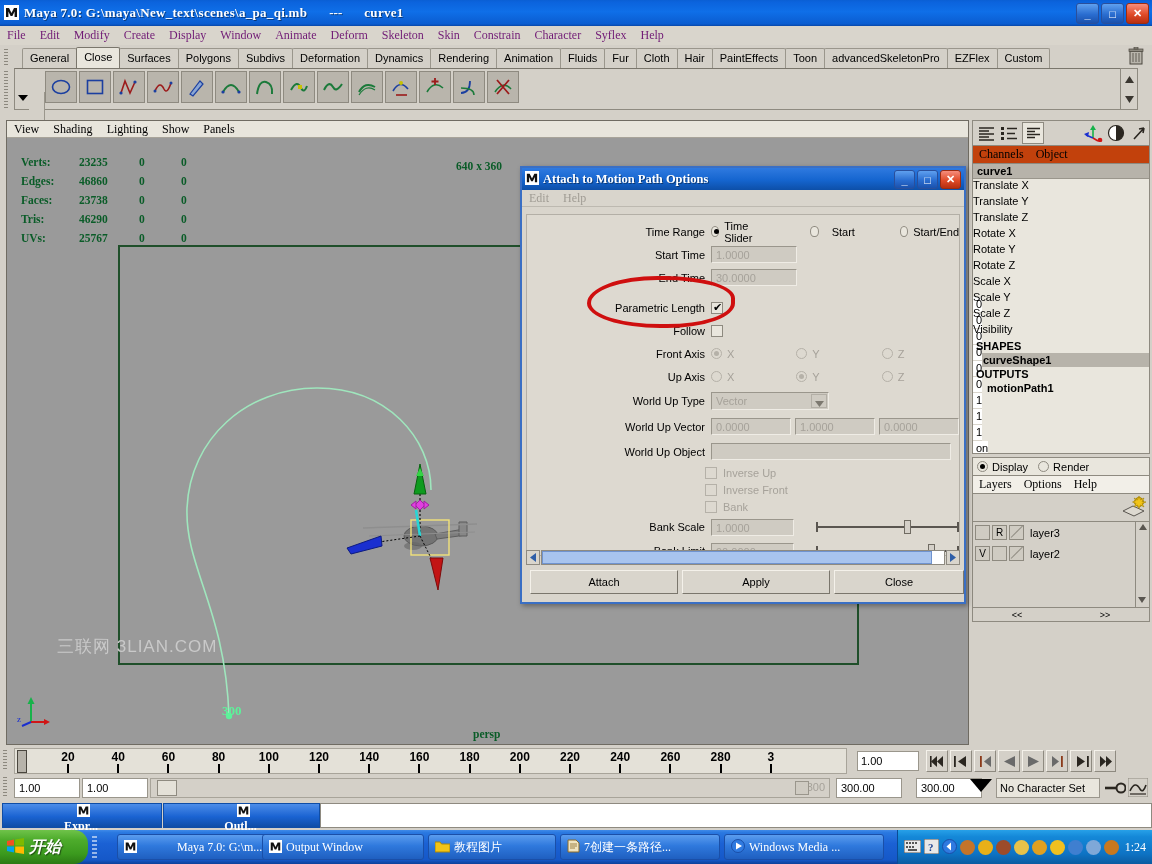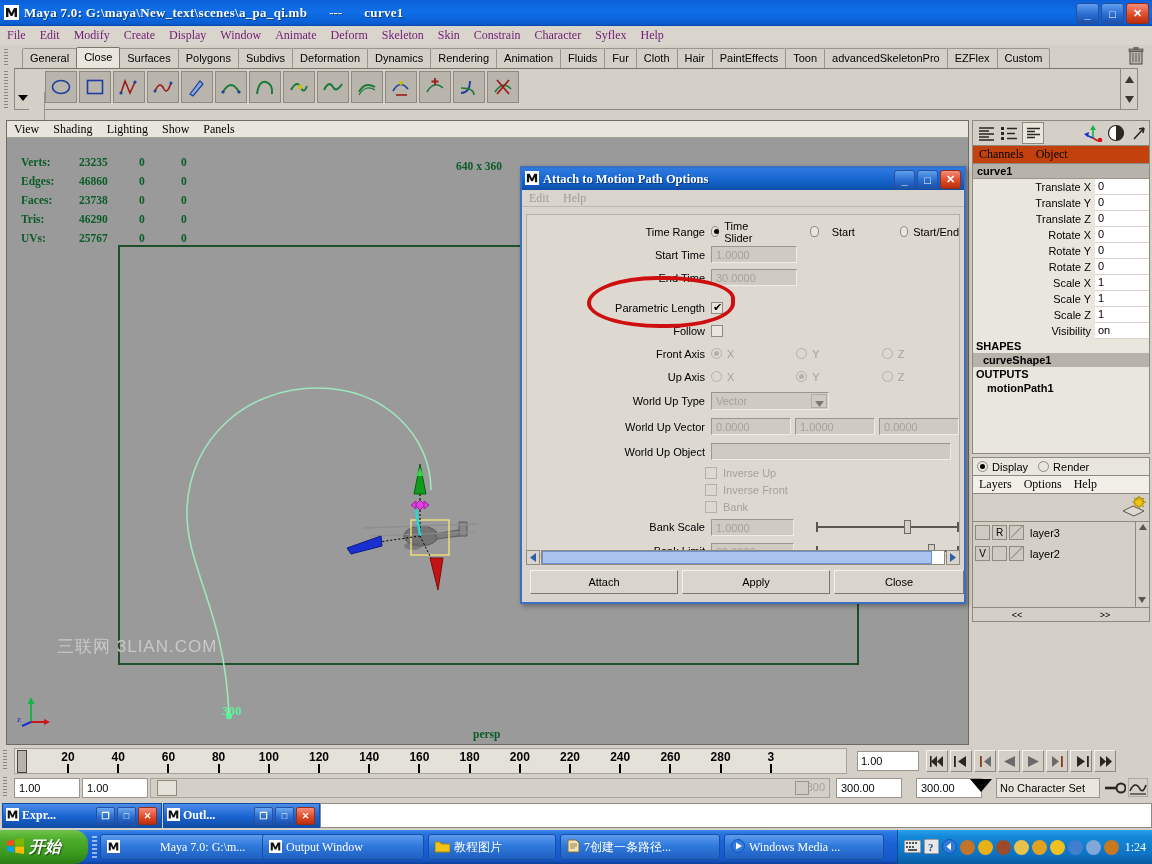--- a/index.html
+++ b/index.html
@@ -108,21 +108,21 @@
   .cb-toolbar{height:26px;background:#d4d0c8;border:1px solid #8e8a80;box-sizing:border-box;
     display:flex;align-items:center;gap:3px;padding-left:3px;position:relative;}
   .cbi{width:20px;height:20px;display:flex;align-items:center;justify-content:center;cursor:default;}
   .cb-head{height:18px;background:#c2410c;border:1px solid #8e8a80;border-top:none;
     box-sizing:border-box;display:flex;align-items:center;}
   .cb-head span{font-family:"Liberation Serif",serif;font-size:12px;padding:0 6px;}
   .cb-body{height:290px;background:#e9e6dd;border:1px solid #8e8a80;border-top:none;
     box-sizing:border-box;overflow:hidden;}
   .cb-objrow{background:#b7b3aa;font-weight:bold;font-size:11px;padding:1px 4px;
     border-bottom:1px solid #9a968c;}
-  .cb-attr{display:flex;height:16px;align-items:center;}
+  .cb-attr{display:flex;height:16px;align-items:flex-start;flex-direction:column;}
   .cb-attr .k{flex:0 0 118px;text-align:right;padding-right:4px;font-size:11px;color:#000;}
   .cb-attr .v{flex:1;background:#fff;border:none;height:15px;line-height:15px;
     font-size:11px;padding-left:3px;border-bottom:1px solid #d9d5cc;}
   .cb-section{font-weight:bold;font-size:11px;padding:1px 3px;background:#e9e6dd;}
   .cb-sel{background:#b7b3aa;font-weight:bold;font-size:11px;padding:1px 3px 1px 10px;}
   .cb-item{font-weight:bold;font-size:11px;padding:1px 3px 1px 14px;}
 
   .layer-panel{margin-top:3px;}
   .lp-radiorow{height:19px;background:#e9e6dd;border:1px solid #8e8a80;box-sizing:border-box;
     display:flex;align-items:center;gap:4px;padding-left:4px;}
@@ -216,21 +216,21 @@
   .rb-end{position:absolute;right:4px;top:2px;font-size:11px;color:#a6a29a;}
   .charset{position:absolute;left:996px;top:3px;width:104px;height:20px;background:#e9e6dd;
     border:1px solid #9a968c;box-sizing:border-box;font-size:11px;padding-left:3px;line-height:18px;}
   .csarrow{position:absolute;left:970px;top:4px;width:0;height:0;
     border-left:11px solid transparent;border-right:11px solid transparent;border-top:13px solid #000;}
 
   
   .minbar{position:absolute;left:0;top:803px;width:1152px;height:27px;background:#d4d0c8;}
   .minwin{position:absolute;top:0;height:25px;
     background:linear-gradient(to bottom,#4d8de8,#1a63d2 55%,#0f4da6);
-    display:flex;align-items:center;border:1px solid #0f4da6;box-sizing:border-box;}
+    display:flex;align-items:center;border:1px solid #0f4da6;box-sizing:border-box;flex-direction:column;}
   .minwin .mtxt{color:#fff;font-family:"Liberation Serif",serif;font-weight:bold;font-size:12px;
     margin-left:3px;margin-right:5px;white-space:nowrap;}
   .mb{width:17px;height:16px;border:1px solid #2a4f9b;border-radius:2px;margin-right:2px;
     display:flex;align-items:center;justify-content:center;color:#fff;font-size:9px;font-weight:bold;
     background:linear-gradient(to bottom,#6ea8f0,#2a6dd0 55%,#1a51ad);}
   .mb.x{background:linear-gradient(to bottom,#f58d7c,#e04b28 55%,#b72f10);border-color:#9c2c10;}
   .cmdline{position:absolute;left:320px;top:0;width:832px;height:25px;background:#fff;
     border:1px solid #8e8a80;box-sizing:border-box;}
 
   
@@ -1009,21 +1009,21 @@
           <path d="M1 4 L8 2.6 L8 8.4 L1 8.4 Z" fill="#f25022"></path>
           <path d="M9.2 2.4 L18 1 L18 8.4 L9.2 8.4 Z" fill="#7fba00"></path>
           <path d="M1 9.6 L8 9.6 L8 15.4 L1 14 Z" fill="#00a4ef"></path>
           <path d="M9.2 9.6 L18 9.6 L18 17 L9.2 15.6 Z" fill="#ffb900"></path>
         </svg>
       </span>
       <span class="slab">开始</span>
     </div>
     <div class="tb-grip"></div>
     <div id="tbitems">
-        <div class="tbitem" style="left: 100px; width: 180px; gap: 40px;">
+        <div class="tbitem" style="left: 117px; width: 180px; gap: 40px;">
           <span><svg width="13" height="13" viewBox="0 0 15 15">
               <rect width="15" height="15" fill="#fff"></rect>
               <path d="M2 12 L2 3 L5 3 L7.5 8 L10 3 L13 3 L13 12 L10.6 12 L10.6 6.4 L8.4 11 L6.6 11 L4.4 6.4 L4.4 12 Z" fill="#111"></path>
             </svg></span>
           <span class="tlab">Maya 7.0: G:\m...</span>
         </div>
         <div class="tbitem" style="left: 262px; width: 162px;">
           <span><svg width="13" height="13" viewBox="0 0 15 15">
               <rect width="15" height="15" fill="#fff"></rect>
               <path d="M2 12 L2 3 L5 3 L7.5 8 L10 3 L13 3 L13 12 L10.6 12 L10.6 6.4 L8.4 11 L6.6 11 L4.4 6.4 L4.4 12 Z" fill="#111"></path>

